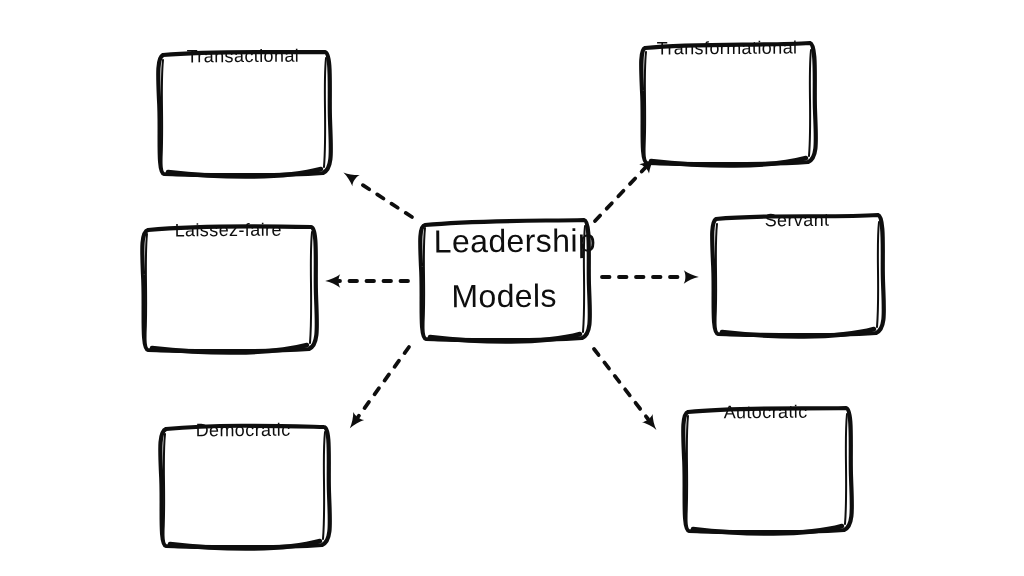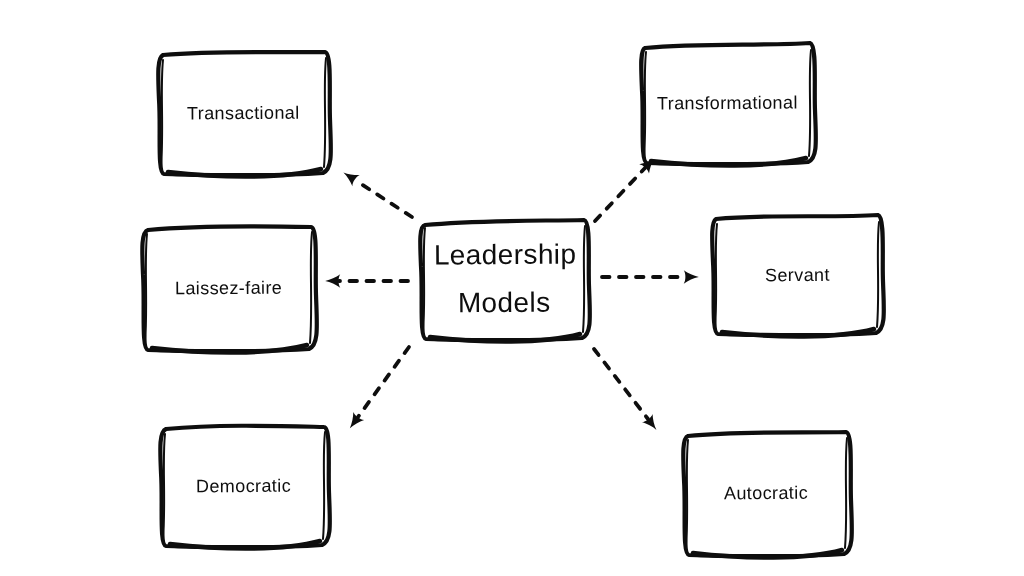--- a/index.html
+++ b/index.html
@@ -21,39 +21,38 @@
     fill: none;
     stroke: var(--ink);
     stroke-width: 3.8;
     stroke-linecap: round;
     stroke-dasharray: 7.5 9.5;
   }
   .arrowhead-shape { fill: var(--ink); }
   .node {
     position: absolute;
     display: flex;
-    align-items: center;
     justify-content: center;
     box-sizing: border-box;
   }
   .sketch-border {
     position: absolute; left: 0; top: 0;
     pointer-events: none;
   }
   .node-label {
     position: relative;
     z-index: 1;
     font-size: 18px;
     letter-spacing: 0.4px;
     text-align: center;
     white-space: nowrap;
     transform: rotate(-0.4deg);
   }
   .node.center .node-label {
-    font-size: 28px;
+    font-size: 32px;
     line-height: 1.72;
     white-space: normal;
     max-width: 140px;
   }
 </style>
 </head>
 <body>
 
 <div class="canvas">
 
@@ -124,21 +123,21 @@
   <div class="node sketch-node" style="left:154px;top:420px;width:180px;height:132px">
       <svg viewBox="0 0 180 132" width="180" height="132" class="sketch-border">
         <path d="M 12 9 C 62.99999999999999 4, 125.99999999999999 6, 170 7 C 177 7, 174 46.199999999999996, 175 72.60000000000001 C 176 102.96000000000001, 178 121, 168 125 C 111.6 129, 54 127, 12 126 C 5 125, 9 81.84, 7 52.800000000000004 C 6 29.04, 5 12, 12 9 Z" stroke="#0e0e0e" stroke-width="4.2" fill="#ffffff" stroke-linecap="round" stroke-linejoin="round"></path>
         <path d="M 16 124 C 68.4 130, 129.6 131, 166 121" stroke="#0e0e0e" stroke-width="4.5" fill="none" stroke-linecap="round" stroke-linejoin="round"></path>
         <path d="M 11 14 C 8 42.24, 12 79.2, 9 120" stroke="#0e0e0e" stroke-width="2" fill="none" stroke-linecap="round" stroke-linejoin="round"></path>
         <path d="M 171 12 C 168 39.6, 172 81.84, 169 119" stroke="#0e0e0e" stroke-width="2" fill="none" stroke-linecap="round" stroke-linejoin="round"></path>
       </svg>
     <span class="node-label">Democratic</span>
   </div>
 
-  <div class="node sketch-node" style="left:677px;top:426px;width:179px;height:135px">
+  <div class="node sketch-node" style="left:677px;top:402px;width:179px;height:135px">
       <svg viewBox="0 0 179 135" width="179" height="135" class="sketch-border">
         <path d="M 11 10 C 62.65 5, 125.3 7, 169 6 C 176 7, 173 47.25, 174 74.25 C 175 105.3, 177 124, 167 128 C 110.98 132, 53.699999999999996 130, 12 129 C 5 128, 9 83.7, 7 54 C 6 29.7, 5 12, 11 10 Z" stroke="#0e0e0e" stroke-width="4.2" fill="#ffffff" stroke-linecap="round" stroke-linejoin="round"></path>
         <path d="M 16 127 C 68.02 133, 128.88 134, 165 124" stroke="#0e0e0e" stroke-width="4.5" fill="none" stroke-linecap="round" stroke-linejoin="round"></path>
         <path d="M 11 14 C 8 43.2, 12 81, 9 123" stroke="#0e0e0e" stroke-width="2" fill="none" stroke-linecap="round" stroke-linejoin="round"></path>
         <path d="M 170 12 C 167 40.5, 171 83.7, 168 122" stroke="#0e0e0e" stroke-width="2" fill="none" stroke-linecap="round" stroke-linejoin="round"></path>
       </svg>
     <span class="node-label">Autocratic</span>
   </div>
 
 </div>

